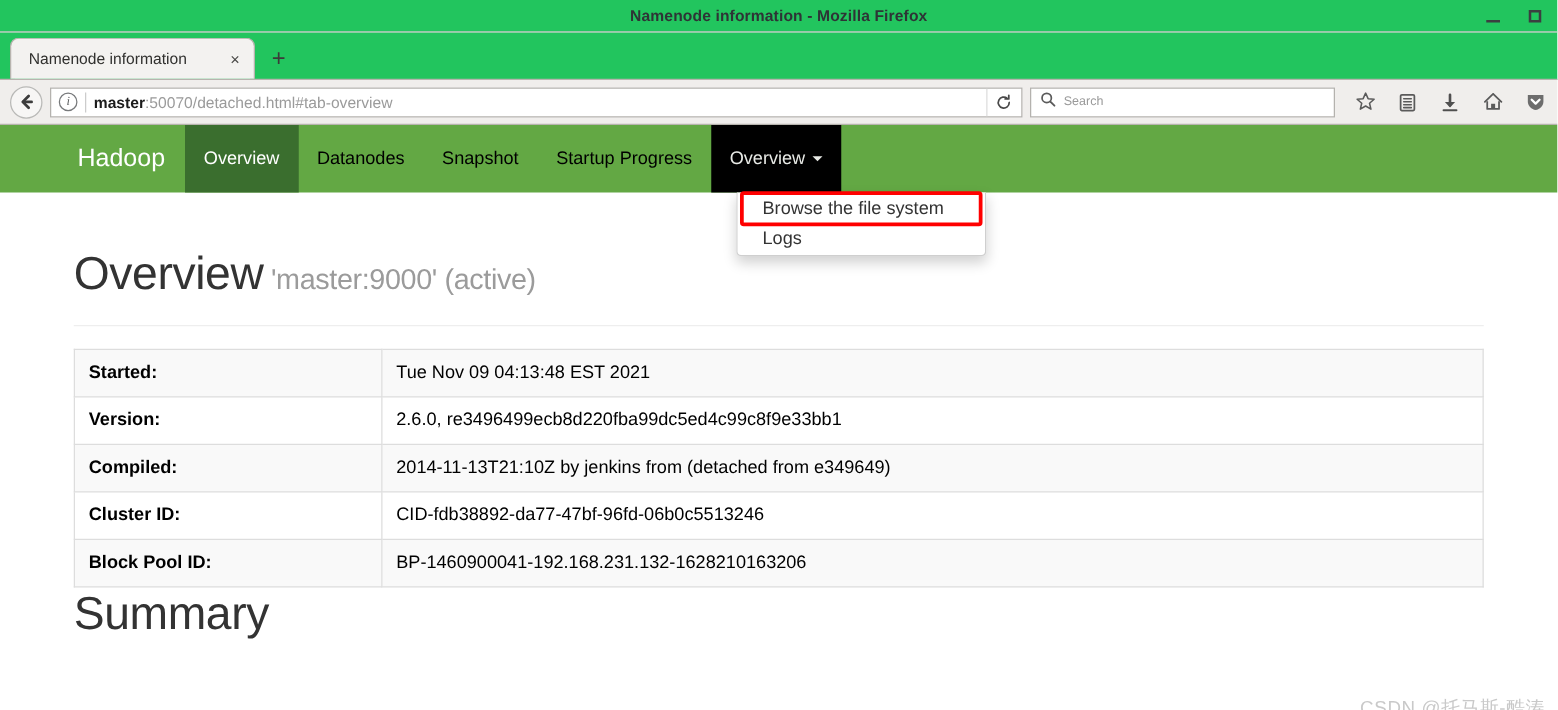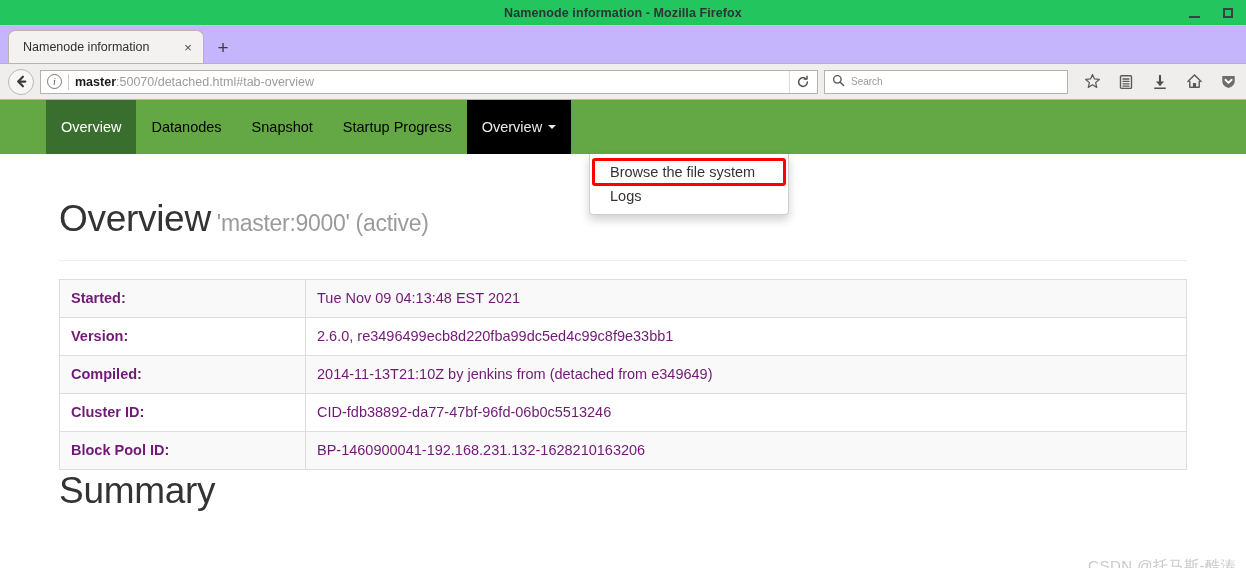--- a/index.html
+++ b/index.html
@@ -25,21 +25,21 @@
   .win-controls {
     position: absolute; right: 8px; top: 0; height: 26px;
     display: flex; align-items: center; gap: 14px;
   }
   .win-btn { width: 20px; height: 20px; display: flex; align-items: center; justify-content: center; cursor: default; }
   .win-min { width: 11px; height: 2px; background: #3b3f40; margin-top: 7px; }
   .win-max { width: 10px; height: 10px; border: 2px solid #3b3f40; }
 
   
   .tabstrip {
-    height: 38px; background: #c4b5fd;
+    height: 38px; background: #22c55e;
     display: flex; align-items: flex-end;
     padding-left: 8px;
     border-bottom: 1px solid #b7b4ae;
   }
   .tab {
     position: relative;
     height: 33px; min-width: 196px;
     background: #f3f2f0;
     border: 1px solid #b7b4ae;
     border-bottom: none;
@@ -147,21 +147,21 @@
   
   .dropdown {
     position: absolute;
     left: 589px; top: 154px;
     width: 200px;
     background: #ffffff;
     border: 1px solid #cfcfcf;
     border-top: none;
     border-radius: 0 0 4px 4px;
     box-shadow: 0 5px 10px rgba(0,0,0,.18);
-    padding: 6px 0;
+    padding: 1px 0;
     z-index: 20;
   }
   .dd-item {
     padding: 4px 20px;
     font-size: 14.5px; color: #333333;
     cursor: pointer; white-space: nowrap;
   }
   .dd-item.highlighted {
     outline: 3px solid #ff0000;
     outline-offset: -1px;
@@ -190,21 +190,21 @@
 
   table.info {
     width: 100%;
     margin-top: 18px;
     border-collapse: collapse;
     border: 1px solid #dddddd;
   }
   table.info td {
     padding: 8px 11px;
     font-size: 14.5px;
-    color: #701a75;
+    color: #000000;
     border: 1px solid #dddddd;
     line-height: 1.45;
   }
   table.info tr:nth-child(odd) td { background: #f9f9f9; }
   table.info tr:nth-child(even) td { background: #ffffff; }
   table.info td.key { width: 246px; font-weight: 700; }
 
   .summary-title {
     font-size: 37px; font-weight: 400; color: #333333;
     letter-spacing: -.3px;
@@ -301,20 +301,21 @@
     <span class="ticon">
       <svg width="17" height="17" viewBox="0 0 18 18" aria-hidden="true">
         <path d="M2.4 3.2 H15.6 V8.6 C15.6 12.6 12.4 15.2 9 15.9 C5.6 15.2 2.4 12.6 2.4 8.6 Z" fill="#6d6d6d"></path>
         <path d="M5.7 7.2 L9 10.4 L12.3 7.2" fill="none" stroke="#ffffff" stroke-width="2" stroke-linecap="round" stroke-linejoin="round"></path>
       </svg>
     </span>
   </div>
 </div>
 
 <div class="hadoop-nav">
+  <div class="brand">Hadoop</div>
   <div class="nav-item active">
     <span>Overview</span>
   </div>
   <div class="nav-item">
     <span>Datanodes</span>
   </div>
   <div class="nav-item">
     <span>Snapshot</span>
   </div>
   <div class="nav-item">

